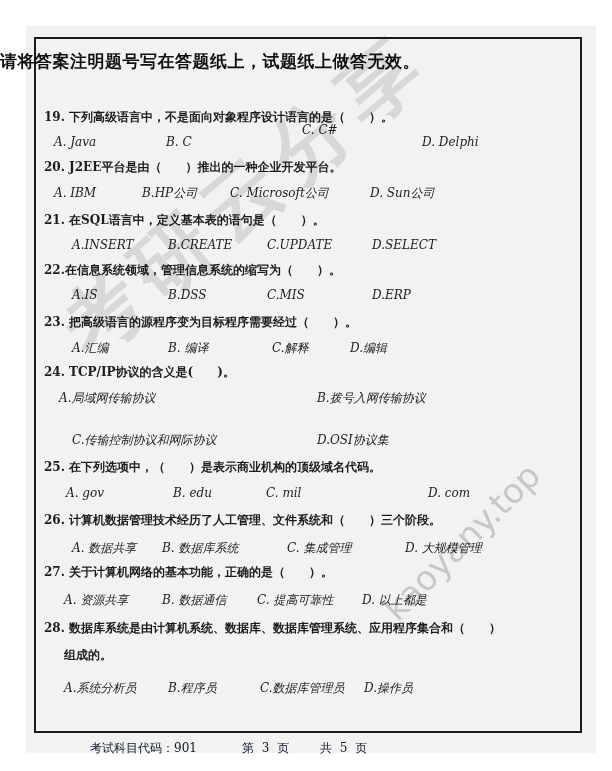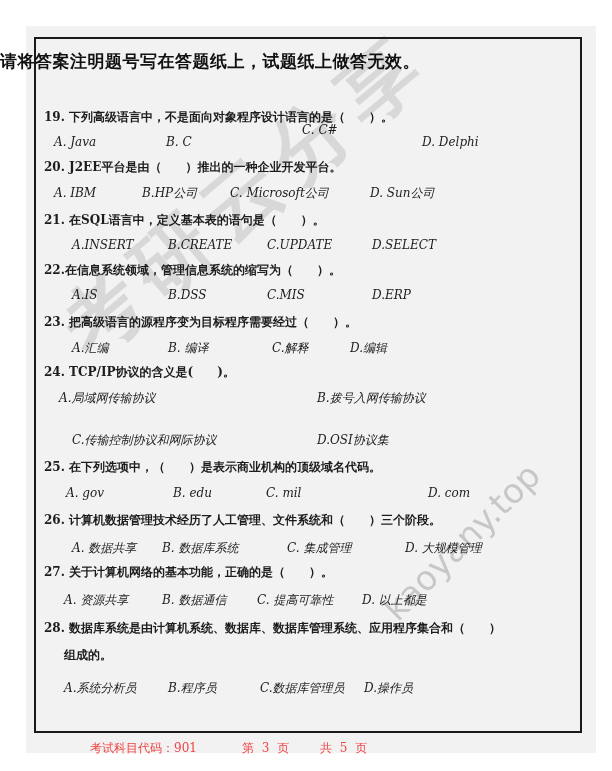--- a/index.html
+++ b/index.html
@@ -32,21 +32,21 @@
   }
   .wm-cn {
     font-family: "DejaVu Serif", serif; font-weight: bold; font-size: 78px;
     left: 40px; top: 300px; transform: rotate(-40deg); transform-origin: left top;
     letter-spacing: 12px;
   }
   .wm-url {
     font-family: "DejaVu Sans", sans-serif; font-size: 34px; color: rgba(120,120,120,0.35);
     left: 375px; top: 600px; transform: rotate(-45deg); transform-origin: left top;
   }
-  .footer { position: absolute; top: 740px; font-size: 12px; color: #ef4444; white-space: nowrap; }
+  .footer { position: absolute; top: 740px; font-size: 12px; color: #0f172a; white-space: nowrap; }
 </style>
 </head>
 <body>
 
 <div class="paper"></div>
 
 <div class="wm wm-cn">考研云分享</div>
 <div class="wm wm-url">kaoyany.top</div>
 
 <div class="frame"></div>

